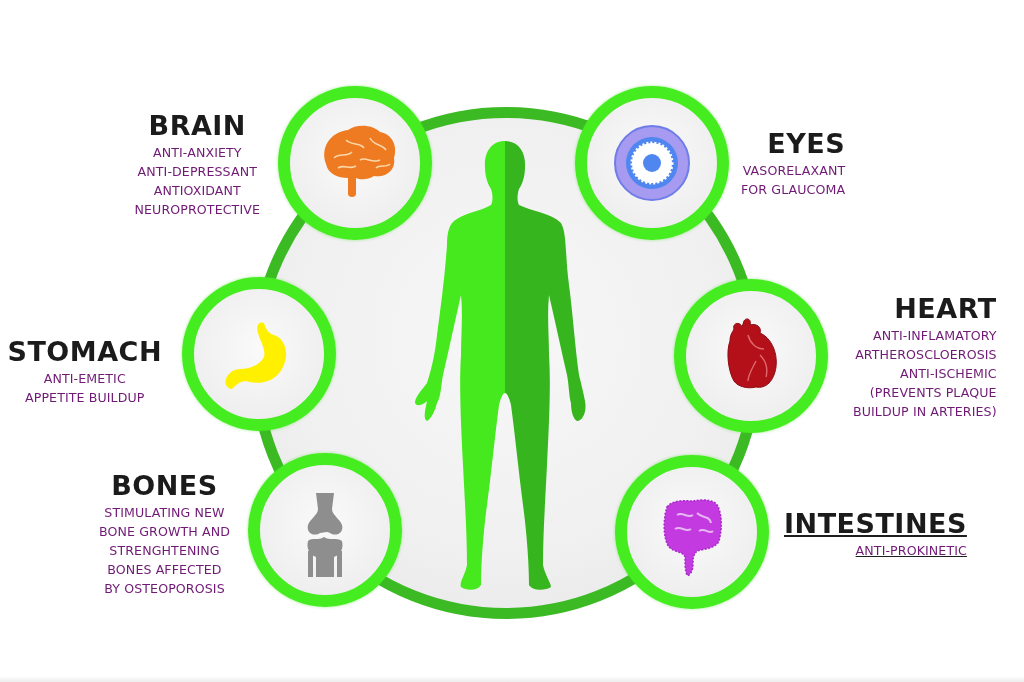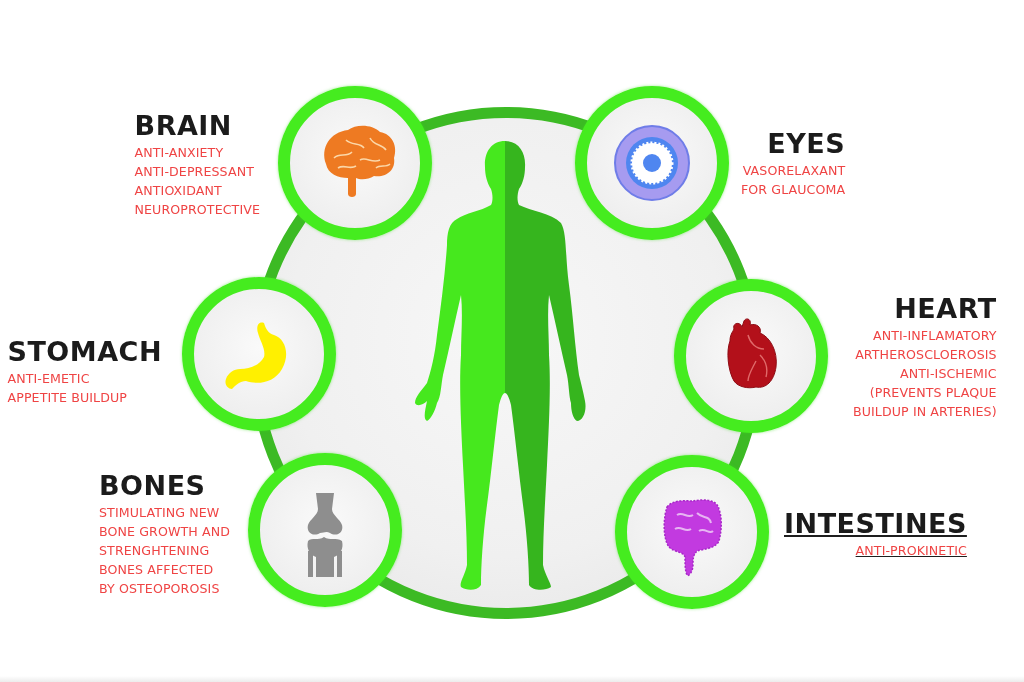--- a/index.html
+++ b/index.html
@@ -28,24 +28,24 @@
   }
   .organ-ring svg { position: absolute; left: 0; top: 0; width: 130px; height: 130px; }
   .label {
     position: absolute; line-height: 1.0;
   }
   .label .title {
     font-family: "DejaVu Sans", sans-serif; font-weight: bold; font-size: 27px;
     letter-spacing: 0.5px; color: #1b1b1b; display: block; margin-bottom: 4px;
   }
   .label .line {
-    font-family: "DejaVu Sans", sans-serif; font-size: 12.6px; color: #ef4444;
+    font-family: "DejaVu Sans", sans-serif; font-size: 12.6px; color: #701a75;
     display: block; line-height: 19px; letter-spacing: 0.1px;
   }
-  .label.right-align { text-align: left; }
+  .label.right-align { text-align: center; }
   .label.left-align { text-align: right; }
   .body-figure { position: absolute; left: 405px; top: 135px; width: 200px; height: 470px; }
 </style>
 </head>
 <body>
 
 <div class="stage">
 
   <div class="bottom-strip"></div>
 

